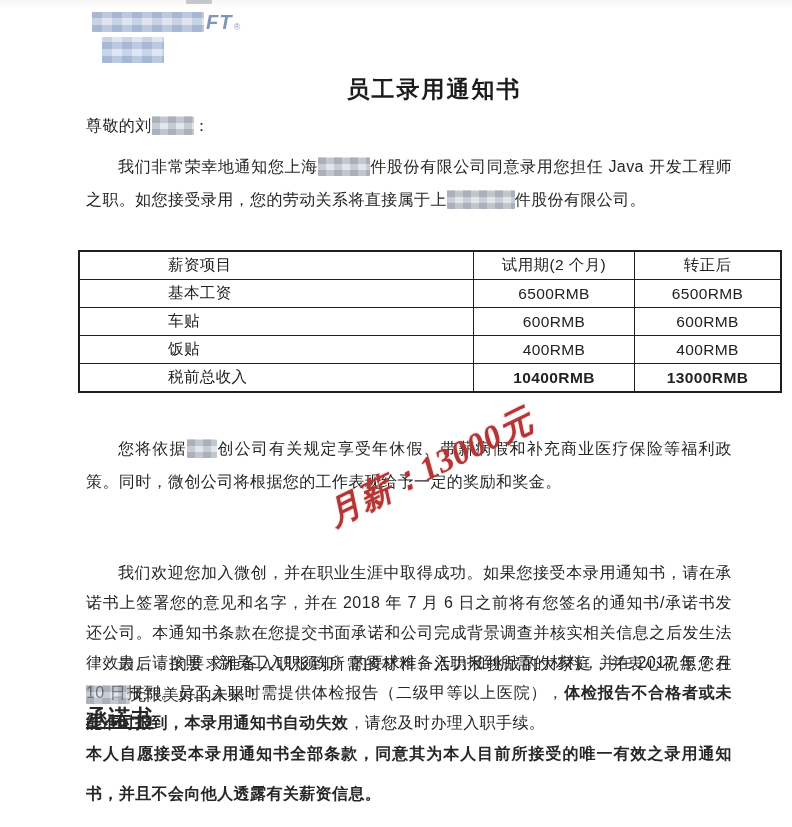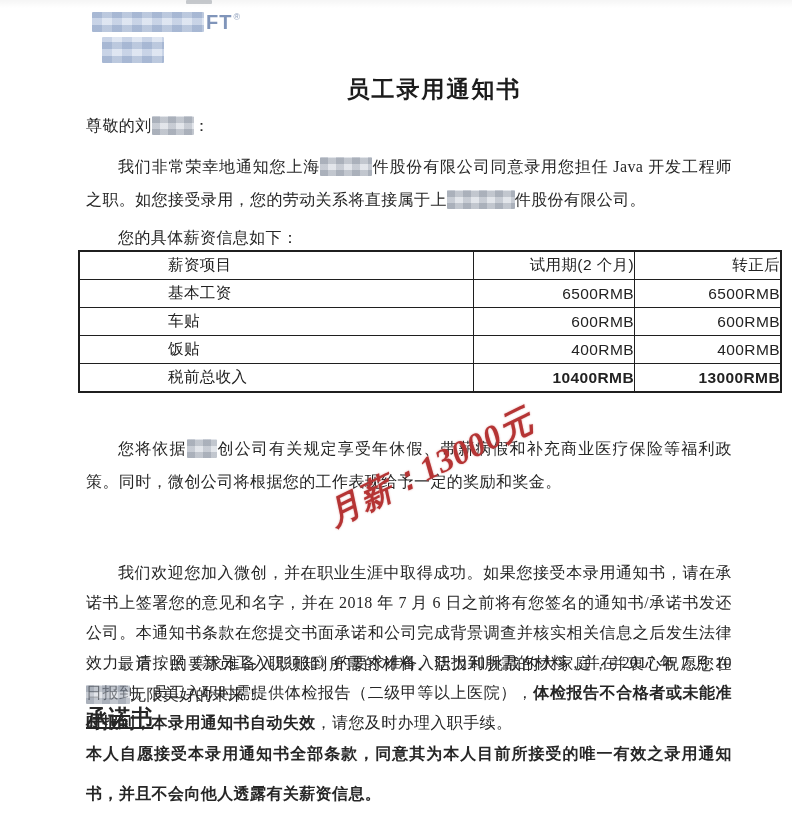--- a/index.html
+++ b/index.html
@@ -21,47 +21,47 @@
       repeating-linear-gradient(90deg,rgba(134,143,158,.45) 0 8px,rgba(206,211,220,.32) 8px 16px);
   }
   .mosaic.blue{
     background:
       repeating-linear-gradient(0deg,rgba(138,160,196,.50) 0 7px,rgba(205,216,234,.45) 7px 14px),
       repeating-linear-gradient(90deg,rgba(150,170,205,.55) 0 10px,rgba(214,223,238,.45) 10px 20px);
   }
 
   
   .logo{position:absolute;left:92px;top:12px;}
-  .logo-row1{display:flex;align-items:flex-start;}
+  .logo-row1{display:flex;align-items:flex-end;font-style:italic;}
   .logo-m1{width:112px;height:20px;}
   .logo-ft{color:#8095ba;font-weight:bold;font-size:20px;letter-spacing:1px;line-height:20px;margin-left:2px;}
   .logo-reg{color:#8a9cba;font-size:9px;vertical-align:super;margin-left:1px;}
   .logo-m2{display:block;width:62px;height:26px;margin:5px 0 0 10px;}
 
   
   .title{position:absolute;left:0;top:74px;width:100%;text-align:center;
     transform:translateX(38px);font-size:23px;font-weight:bold;color:#1c1c1c;letter-spacing:2px;}
 
   
   .blk{position:absolute;left:86px;width:646px;line-height:32px;text-align:justify;}
-  .indent{text-indent:2em;font-family:Liberation Serif, serif;}
+  .indent{text-indent:2em;}
   .salutation{top:110px;}
   .intro{top:150px;line-height:33px;}
   .salary-line{top:222px;}
   .benefits{top:432px;line-height:33px;}
   .welcome{top:510px;line-height:30px;margin-top:48px;}
   .closing{top:648px;line-height:31px;}
   .promise-head{top:702px;font-weight:bold;text-decoration:underline;font-size:22px;}
   .promise-body{top:734px;font-weight:bold;line-height:40px;}
   .b{font-weight:bold;}
 
   
   .salary-table{position:absolute;left:78px;top:250px;border-collapse:collapse;table-layout:fixed;
     border:2px solid #1f1f1f;font-size:15.5px;color:#222;}
-  .salary-table th,.salary-table td{border:1px solid #1f1f1f;height:27px;padding:0;text-align:right;font-weight:normal;}
+  .salary-table th,.salary-table td{border:1px solid #1f1f1f;height:27px;padding:0;text-align:center;font-weight:normal;}
   .salary-table .c1{width:305px;text-align:left;padding-left:88px;}
   .salary-table .c2{width:160px;}
   .salary-table .c3{width:145px;}
   .salary-table .bold{font-weight:bold;}
 
   
   .stamp{position:absolute;left:330px;top:494px;z-index:5;
     transform:rotate(-26deg);transform-origin:left center;
     font-family:"Liberation Serif","DejaVu Serif",serif;
     font-style:italic;font-weight:bold;font-size:33px;letter-spacing:1px;
@@ -86,21 +86,20 @@
   <div class="title">员工录用通知书</div>
 
   <div class="blk salutation">
     <span>尊敬的刘</span><span class="mosaic" style="width:42px;"></span><span>：</span>
   </div>
 
   <div class="blk intro indent">
     <span>我们非常荣幸地通知您上海</span><span class="mosaic" style="width:52px;"></span><span>件股份有限公司同意录用您担任 Java 开发工程师之职。如您接受录用，您的劳动关系将直接属于上</span><span class="mosaic" style="width:68px;"></span><span>件股份有限公司。</span>
   </div>
 
-  <div class="blk salary-line indent">您的具体薪资信息如下：</div>
 
   <table class="salary-table">
     <thead>
       <tr>
         <th class="c1">薪资项目</th>
         <th class="c2">试用期(2 个月)</th>
         <th class="c3">转正后</th>
       </tr>
     </thead>
     <tbody>

